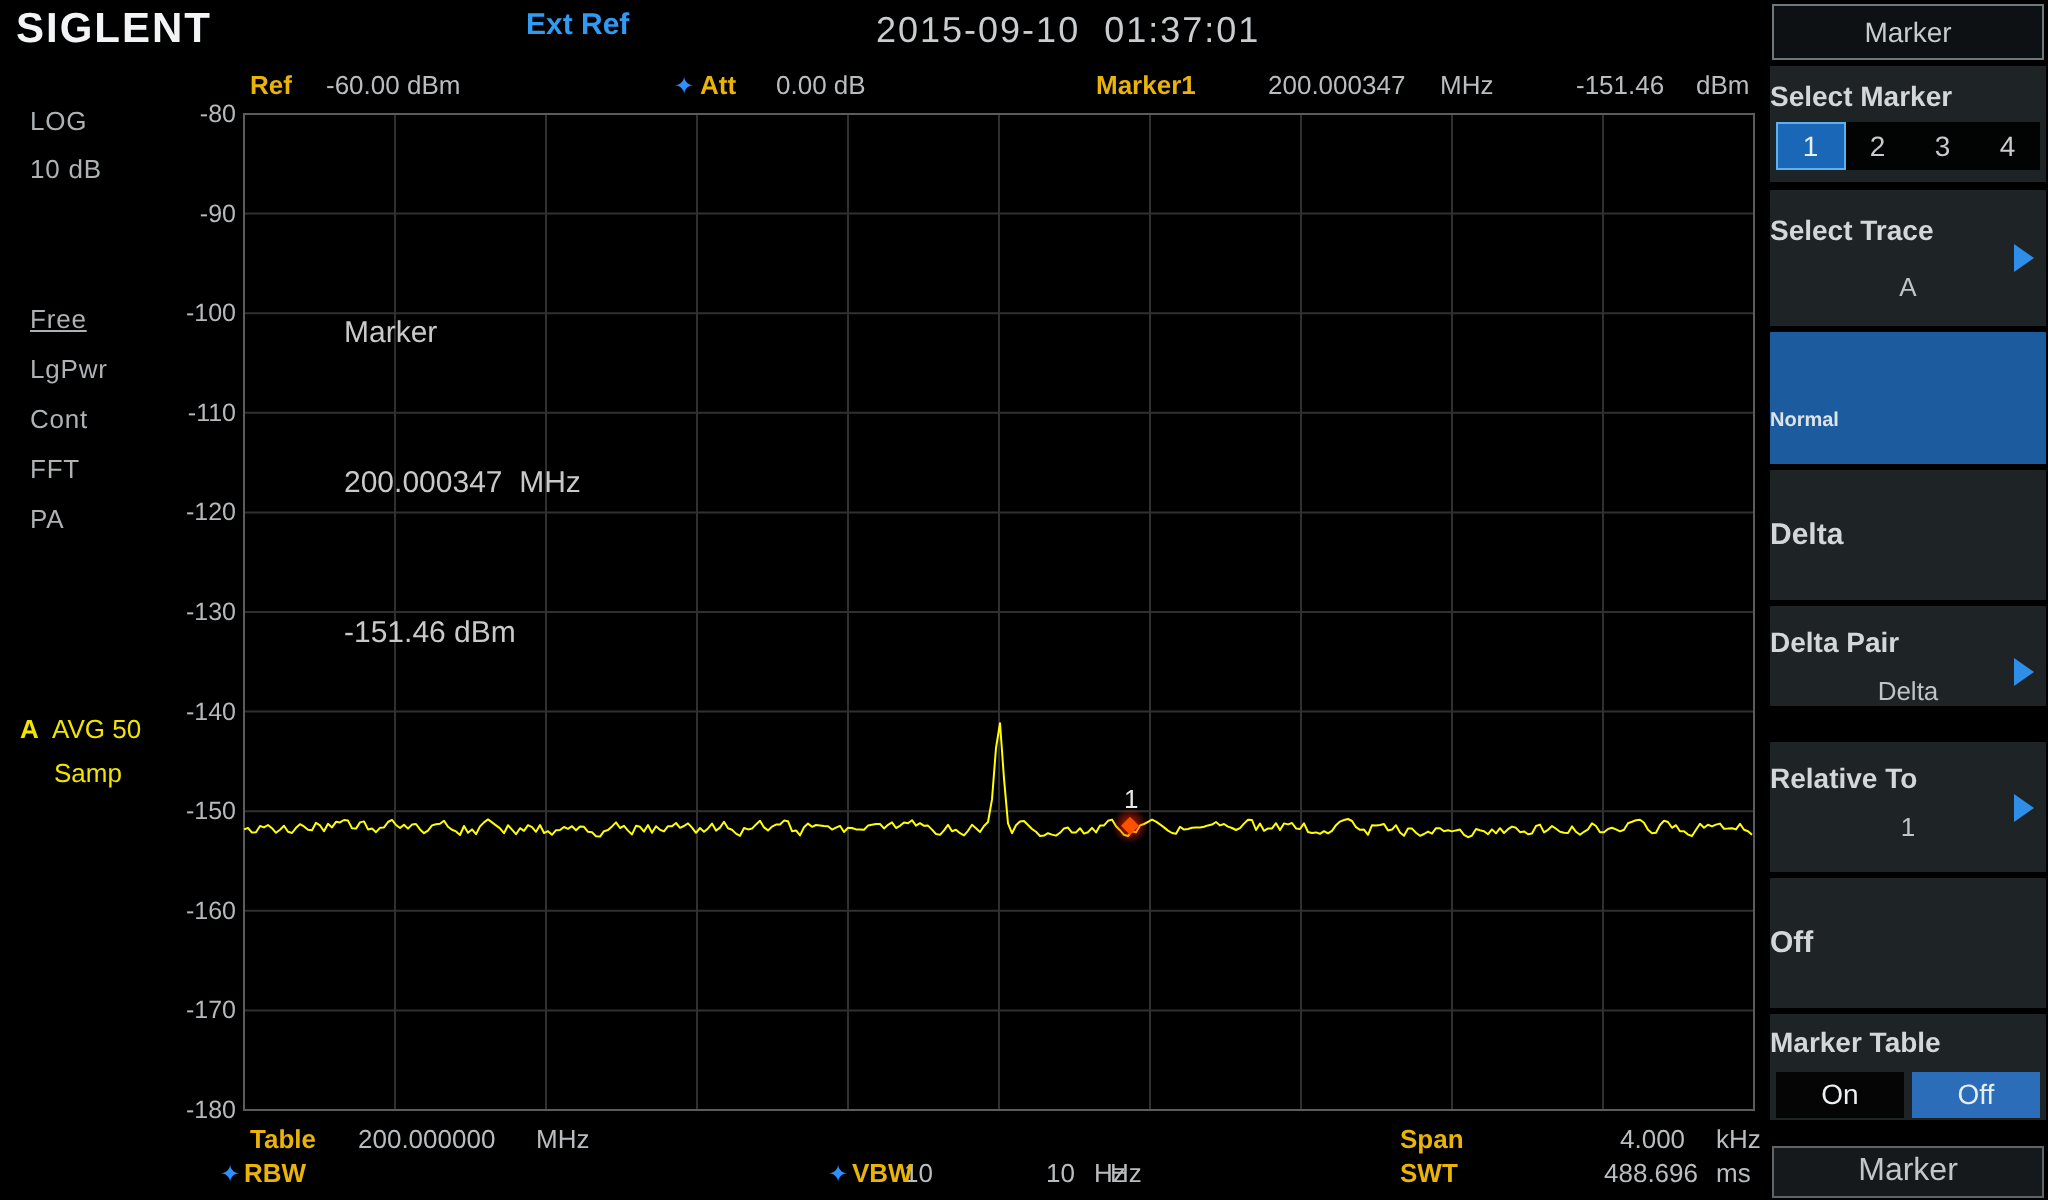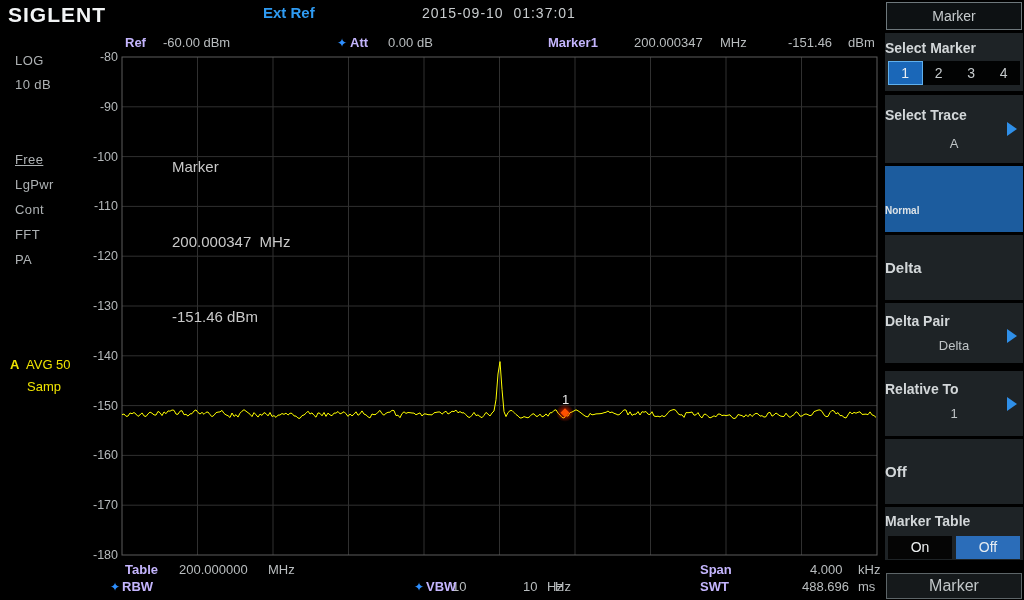--- a/index.html
+++ b/index.html
@@ -2,23 +2,23 @@
 <html><head>
 <meta charset="utf-8">
 <style>
   html,body{margin:0;padding:0;background:#000;}
   #screen{position:relative;width:1024px;height:600px;background:#000;overflow:hidden;
           font-family:"Liberation Sans",sans-serif;-webkit-font-smoothing:antialiased;}
   .abs{position:absolute;white-space:pre;}
   
   .logo{left:8px;top:3px;font-size:21px;font-weight:800;letter-spacing:1px;color:#f2f4f5;}
   .extref{left:263px;top:4px;font-size:15px;font-weight:700;color:#2f9bf2;}
-  .datetime{left:422px;top:5px;font-size:14px;color:#c9cdcf;letter-spacing:1px;}
-  
-  .lblB{font-size:13px;font-weight:700;color:#c4b5fd;}
+  .datetime{left:438px;top:5px;font-size:18px;color:#c9cdcf;letter-spacing:1px;}
+  
+  .lblB{font-size:13px;font-weight:700;color:#eab308;}
   .val{font-size:13px;color:#b9bdbf;}
   .diamond{font-size:12px;color:#2e8fff;}
   
   .sideitem{left:15px;font-size:13px;color:#aeb2b4;letter-spacing:.4px;}
   .ytrace{font-size:13px;color:#f0e400;}
   
   #plot-svg{position:absolute;left:0;top:0;width:1024px;height:600px;pointer-events:none;}
   .annot{left:172px;top:104px;font-size:15px;line-height:25px;color:#c9c9c9;}
   
   
@@ -163,21 +163,21 @@
     </div>
 
     <div class="msec blue" style="top:166px;height:66px;">
       <div class="t" style="top:39px;font-size:10px;">Normal</div>
     </div>
 
     <div class="msec" style="top:235px;height:65px;">
       <div class="t" style="top:24px;font-size:15px;">Delta</div>
     </div>
 
-    <div class="msec" style="top:303px;height:60px;">
+    <div class="msec" style="top:303px;height:50px;">
       <div class="t" style="top:10px;">Delta Pair</div>
       <div class="v" style="top:35px;">Delta</div>
       <div class="arrow" style="top:26px;"></div>
     </div>
 
     <div class="msec" style="top:371px;height:65px;">
       <div class="t" style="top:10px;">Relative To</div>
       <div class="v" style="top:35px;">1</div>
       <div class="arrow" style="top:26px;"></div>
     </div>

